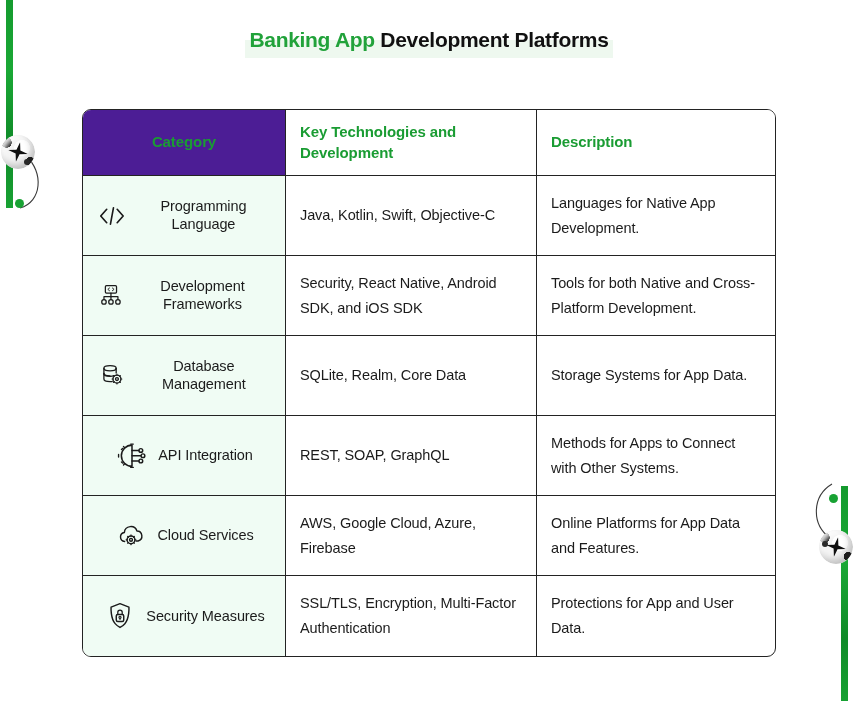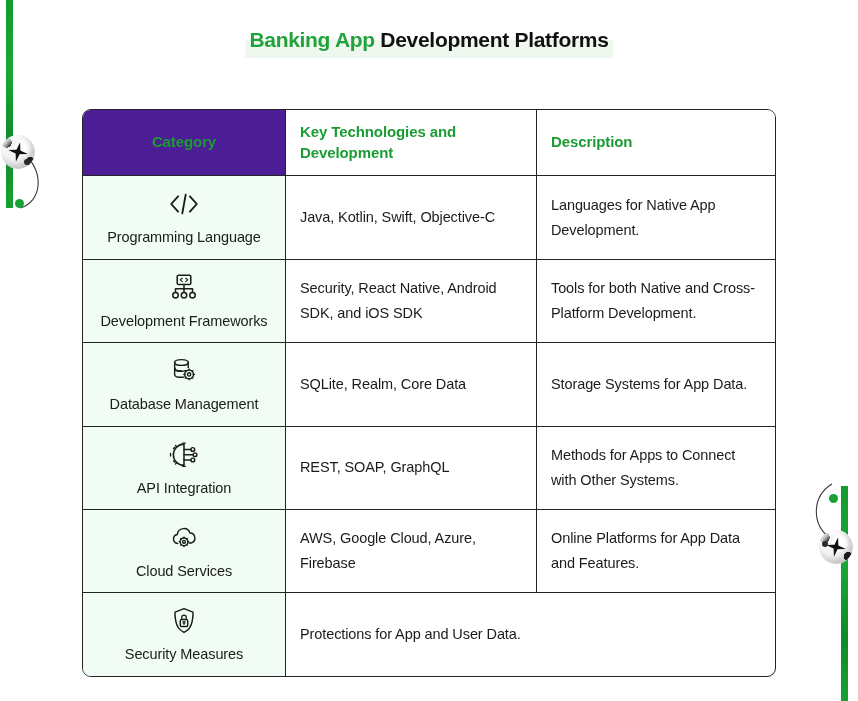--- a/index.html
+++ b/index.html
@@ -130,21 +130,21 @@
   }
   .row:last-child { border-bottom: none; }
 
   .cell { padding: 12px 14px; }
 
   .c-cat {
     width: 203px;
     flex: 0 0 203px;
     border-right: 1.6px solid #232323;
     display: flex;
-    flex-direction: column;
+    flex-direction: row;
     align-items: center;
     justify-content: center;
     gap: 9px;
     background: #f0fcf4;
   }
   .c-tech {
     width: 251px;
     flex: 0 0 251px;
     border-right: 1.6px solid #232323;
     display: flex;
@@ -357,19 +357,22 @@
           <svg viewBox="0 0 40 34" fill="none" stroke="#1b1b1b" stroke-width="1.7" stroke-linecap="round" stroke-linejoin="round">
             <path d="M20 2.5 L9.5 6.6 C9.5 6.6 8.7 19.5 14.3 26 C16.4 28.4 20 30.5 20 30.5 C20 30.5 23.6 28.4 25.7 26 C31.3 19.5 30.5 6.6 30.5 6.6 Z"></path>
             <rect x="15.6" y="15.2" width="8.8" height="8.2" rx="1.8"></rect>
             <path d="M17.4 15.2 L17.4 12.6 A 2.6 2.6 0 0 1 22.6 12.6 L22.6 15.2" stroke-width="1.5"></path>
             <circle cx="20" cy="18.6" r="1.25" stroke-width="1.3"></circle>
             <path d="M20 19.8 L20 21.2" stroke-width="1.3"></path>
           </svg>
         </span>
         <span class="cat-label">Security Measures</span>
       </div>
+      <div class="cell c-tech">
+        <span class="body-text">SSL/TLS, Encryption, Multi-Factor Authentication</span>
+      </div>
       <div class="cell c-desc">
         <span class="body-text">Protections for App and User Data.</span>
       </div>
     </div>
 
   </div>
 </div>
 
 </body></html>

